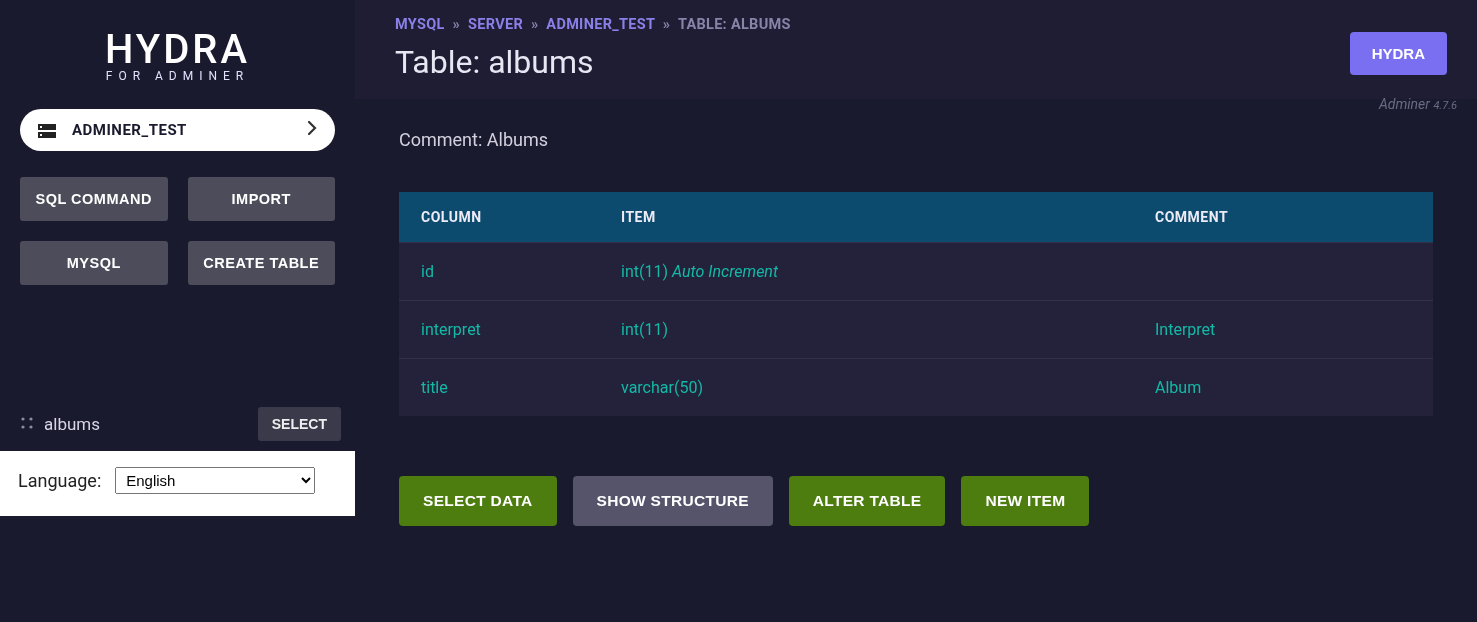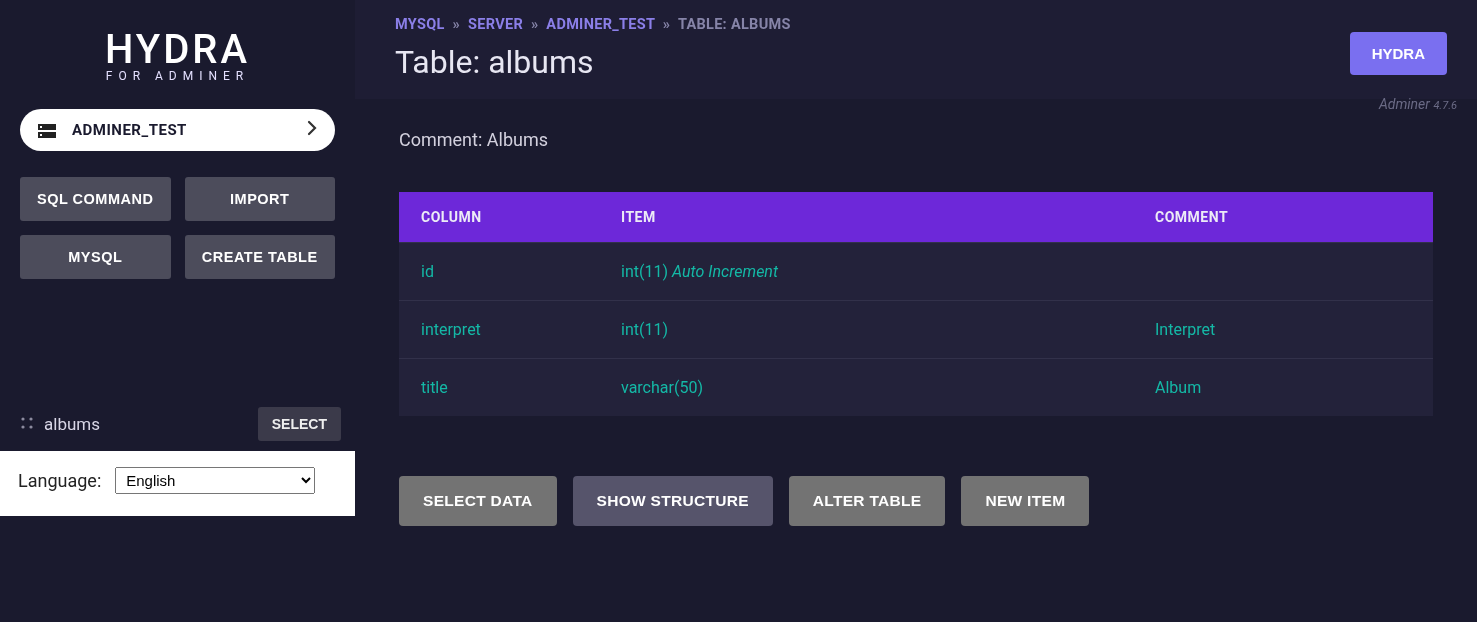--- a/index.html
+++ b/index.html
@@ -56,21 +56,21 @@
   padding:0 18px;
   cursor:pointer;
 }
 .db-pill .db-icon { width:18px; height:14px; margin-right:16px; }
 .db-label { flex:1; color:#1a1a2e; font-weight:700; font-size:15px; letter-spacing:0.5px; }
 .db-pill .chev { color:#333; }
 
 .btn-grid {
   display:grid;
   grid-template-columns:1fr 1fr;
-  gap:14px;
+  gap:20px;
   padding:26px 20px 0;
 }
 .btn-grid button {
   background:rgba(255,255,255,0.22);
   border:none;
   color:#fff;
   font-weight:700;
   font-size:14.5px;
   letter-spacing:0.5px;
   padding:14px 6px;
@@ -166,21 +166,21 @@
 
 .content { padding:30px 44px; }
 
 .comment-line { color:#d3d1de; font-size:18px; margin-bottom:42px; }
 
 table.schema {
   width:100%;
   border-collapse:collapse;
 }
 table.schema th {
-  background:#6d28d9;
+  background:#0c4a6e;
   color:#ecebf6;
   font-weight:700;
   font-size:14px;
   text-align:left;
   padding:17px 22px;
   letter-spacing:0.5px;
 }
 table.schema td {
   background:#23223a;
   color:#14b8a6;
@@ -200,21 +200,21 @@
 .actions button {
   border:none;
   font-weight:700;
   font-size:15.5px;
   padding:16px 24px;
   border-radius:4px;
   cursor:pointer;
   color:#fff;
   letter-spacing:0.3px;
 }
-.actions .primary { background:#737373; }
+.actions .primary { background:#4d7c0f; }
 .actions .secondary { background:#56546b; }
 </style>
 </head>
 <body>
 
 <aside class="sidebar">
   <div class="sidebar-bg">
     
   </div>
 

